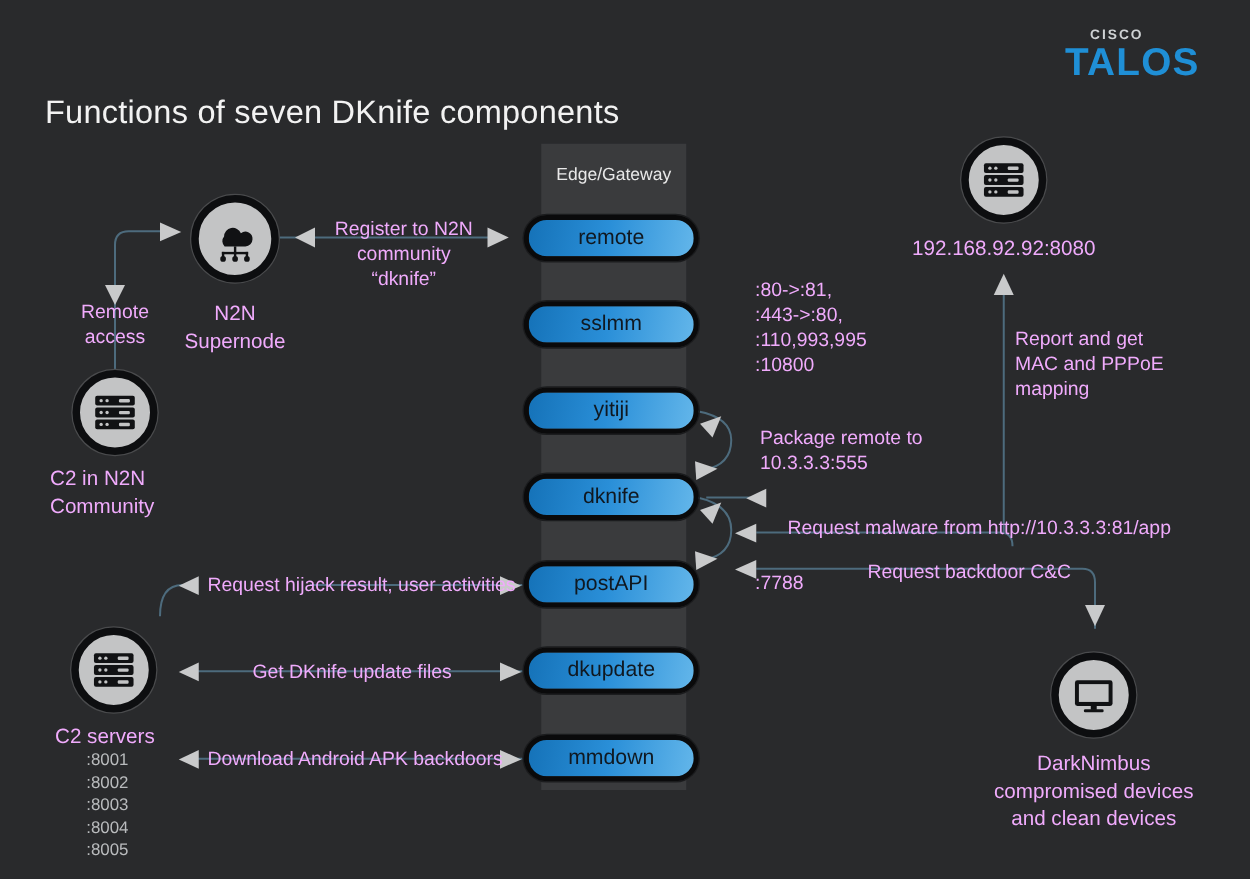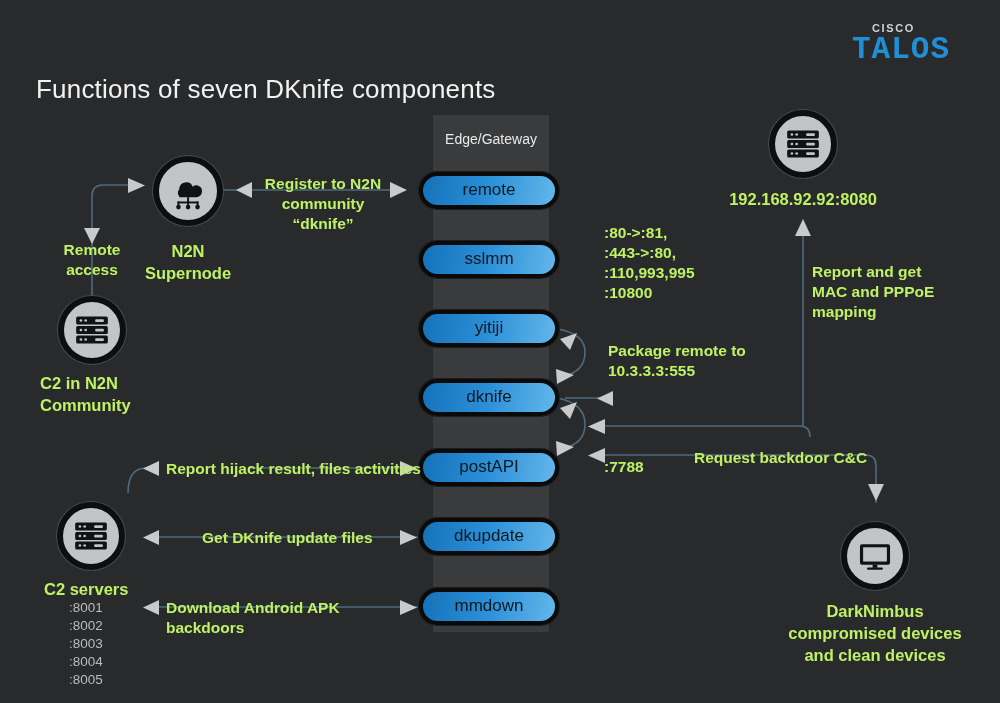--- a/index.html
+++ b/index.html
@@ -25,21 +25,21 @@
 
   
   .logo{left:852px;top:22px;width:128px;height:46px;text-align:left;}
   .logo .cisco{
     font-size:11px;color:#cfd2d4;letter-spacing:1.6px;
     font-weight:bold;margin-left:20px;line-height:12px;
   }
   .logo .talos{
     font-size:31px;color:#1f8fd6;font-weight:bold;letter-spacing:1px;
     line-height:32px;
-    font-family:Liberation Mono, monospace;
+    font-family:Liberation Sans, sans-serif;
   }
 
   
   .gwcol{
     left:433px;top:115px;width:116px;height:517px;
     background:#3a3b3d;
   }
   .gwlabel{
     left:433px;top:131px;width:116px;text-align:center;
     font-size:14px;color:#e9e9e9;
@@ -63,21 +63,21 @@
     border-radius:50%;
     background:#c3c4c5;
     border:6px solid #0d0e10;
     box-sizing:border-box;
     display:flex;align-items:center;justify-content:center;
     box-shadow:0 0 0 1px #4a4b4d;
   }
   .node svg{display:block;}
 
   
-  .lbl{color:#bef264;font-size:15.5px;line-height:20px;white-space:pre-line;font-weight:bold;}
+  .lbl{color:#f0abfc;font-size:15.5px;line-height:20px;white-space:pre-line;}
   .lbl.c{text-align:center;}
   .lbl.big{font-size:16.5px;line-height:22px;}
   .ports{color:#b9bbbd;font-size:13.5px;line-height:18px;white-space:pre-line;}
 </style>
 </head>
 <body>
 
 <div id="stage">
 
   <svg id="wires" viewBox="0 0 1000 703">
@@ -242,20 +242,21 @@
 :110,993,995
 :10800</div>
 
   <div class="abs lbl" style="left:812px;top:262px;width:170px">Report and get
 MAC and PPPoE
 mapping</div>
 
   <div class="abs lbl" style="left:608px;top:341px;width:200px">Package remote to
 10.3.3.3:555</div>
 
+  <div class="abs lbl" style="left:630px;top:413px;width:310px">Request malware from http://10.3.3.3:81/app</div>
 
   <div class="abs lbl" style="left:694px;top:448px;width:220px">Request backdoor C&amp;C</div>
 
   <div class="abs lbl" style="left:604px;top:457px;width:80px">:7788</div>
 
   <div class="abs node" style="left:769px;top:110px;width:68px;height:68px">
     <svg width="38" height="38" viewBox="0 0 48 48">
       <g fill="#111214">
         <rect x="4" y="7" width="40" height="10" rx="2"></rect>
         <rect x="4" y="19" width="40" height="10" rx="2"></rect>
@@ -308,17 +309,17 @@
       </g>
     </svg>
   </div>
   <div class="abs lbl big" style="left:44px;top:578px;width:160px">C2 servers</div>
   <div class="abs ports" style="left:69px;top:599px;width:110px">:8001
 :8002
 :8003
 :8004
 :8005</div>
 
-  <div class="abs lbl" style="left:166px;top:459px;width:280px">Report hijack result, files activities</div>
+  <div class="abs lbl" style="left:166px;top:459px;width:280px">Request hijack result, user activities</div>
   <div class="abs lbl" style="left:202px;top:528px;width:230px">Get DKnife update files</div>
   <div class="abs lbl" style="left:166px;top:598px;width:250px">Download Android APK backdoors</div>
 
 </div>
 
 </body></html>

